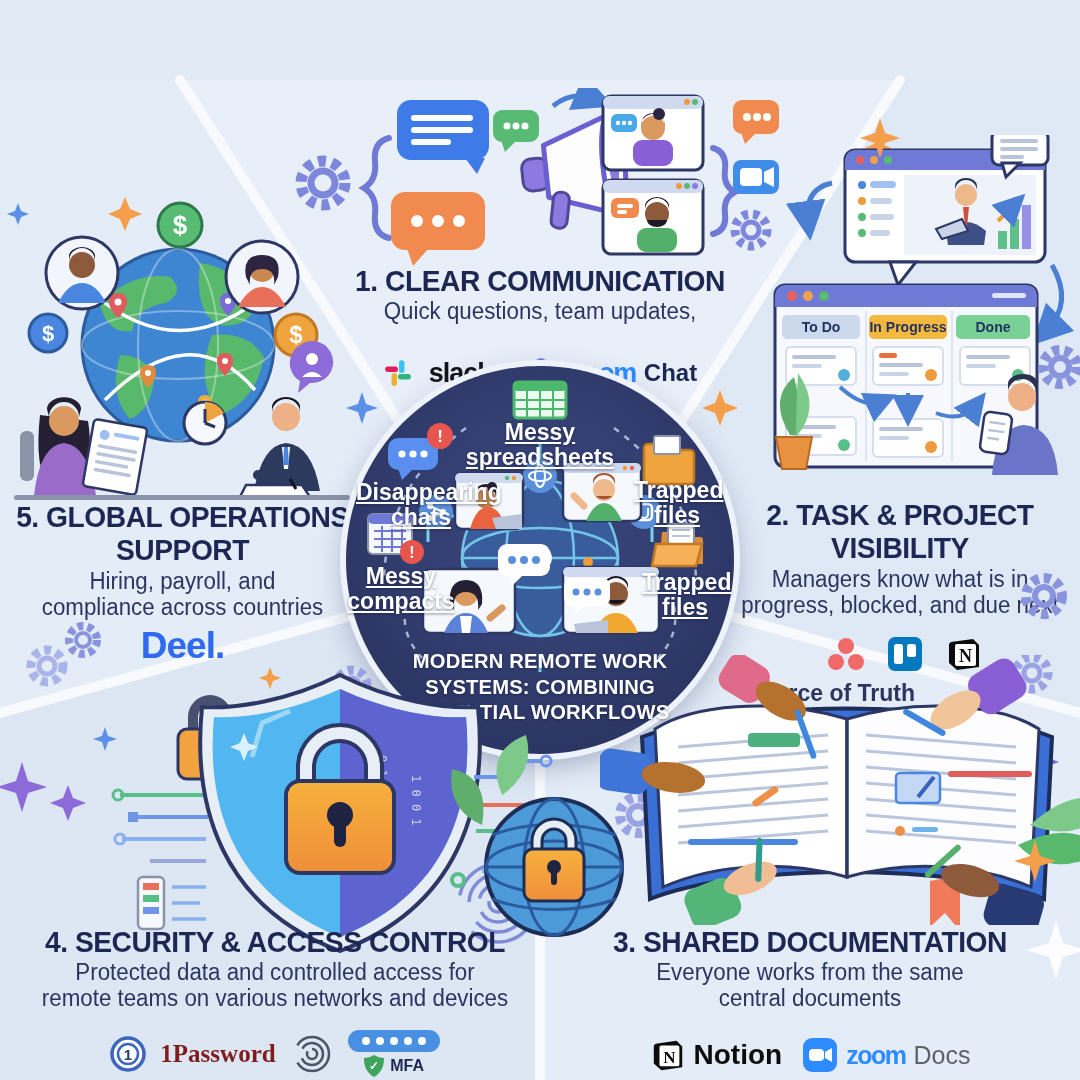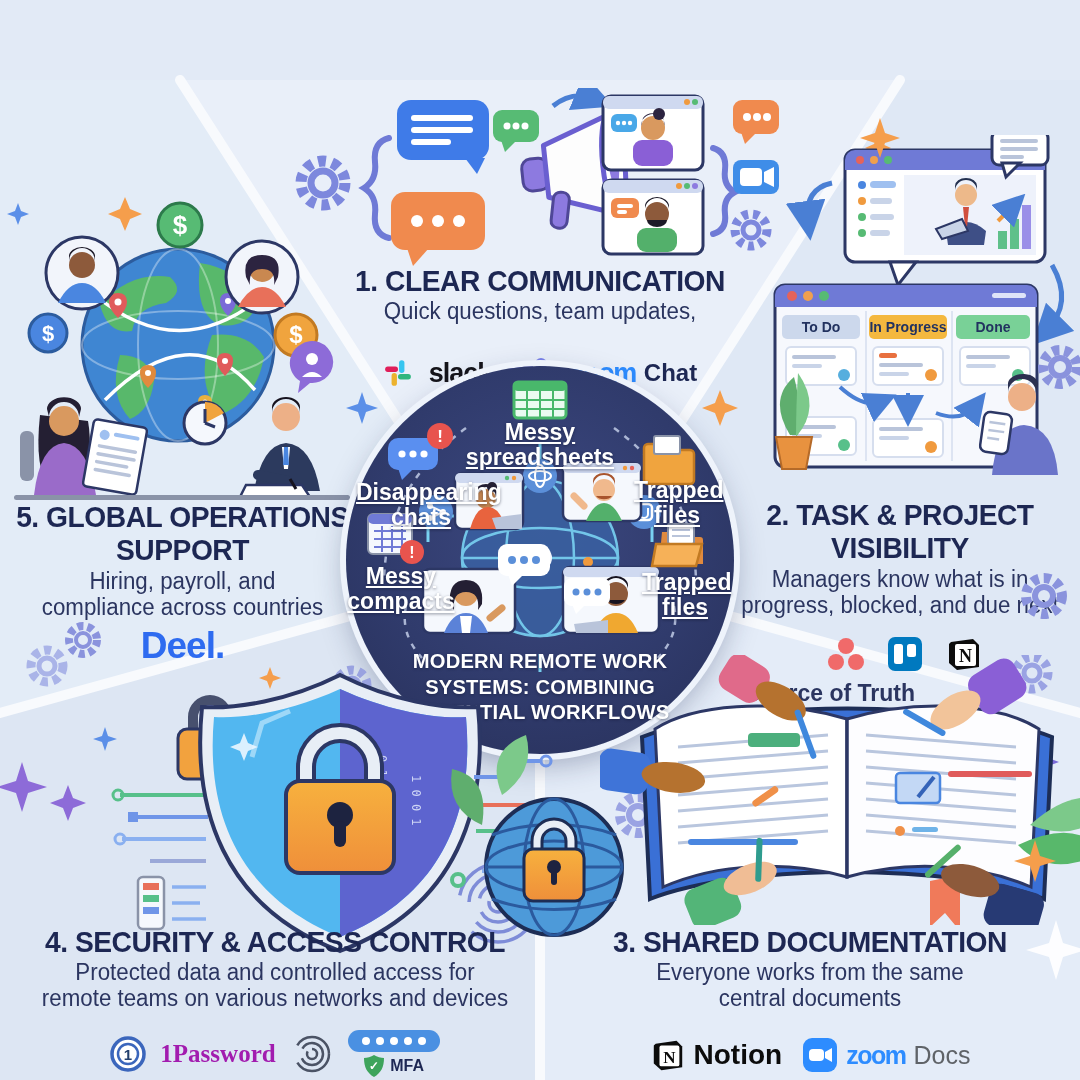--- a/index.html
+++ b/index.html
@@ -16,21 +16,21 @@
   .logo-row{display:flex;align-items:center;justify-content:center;gap:16px;margin-top:24px;}
   .slack-text{font-size:27px;font-weight:800;color:#15141a;letter-spacing:-1px;}
   .zoom-text{font-size:27px;font-weight:700;color:var(--zoomblue);letter-spacing:-1.5px;}
   .chat-text{font-size:24px;font-weight:700;color:var(--navy);}
   .deel{font-size:37px;font-weight:800;color:var(--deelblue);letter-spacing:-1px;}
   .gw{font-size:26px;font-weight:700;letter-spacing:-.5px;}
   .gl1,.gl4{color:var(--g-blue);} .gl2,.gl6{color:var(--g-red);}
   .gl3{color:var(--g-yellow);} .gl5{color:var(--g-green);}
   .grey-word{font-size:25px;font-weight:400;color:var(--grey);}
   .notion-text{font-size:28px;font-weight:800;color:#0c0c0c;}
-  .onep-text{font-family:"Liberation Serif",serif;font-size:25px;font-weight:700;color:#a21caf;}
+  .onep-text{font-family:"Liberation Serif",serif;font-size:25px;font-weight:700;color:#7f1d1d;}
   .mfa-text{font-size:16px;font-weight:800;color:var(--navy);}
   .c-label{font-size:23px;font-weight:700;color:#fff;line-height:1.1;
            text-shadow:0 1px 3px rgba(10,16,40,.5);text-decoration:underline;}
   .caption{font-size:21px;font-weight:800;color:#fff;line-height:1.22;letter-spacing:.2px;
            transform:scaleX(.96);transform-origin:center;text-shadow:0 1px 3px rgba(10,16,40,.4);}
   .sot{font-size:23px;font-weight:700;color:var(--navy2);}
   svg{display:block;}
 </style>
 </head>
 <body>

